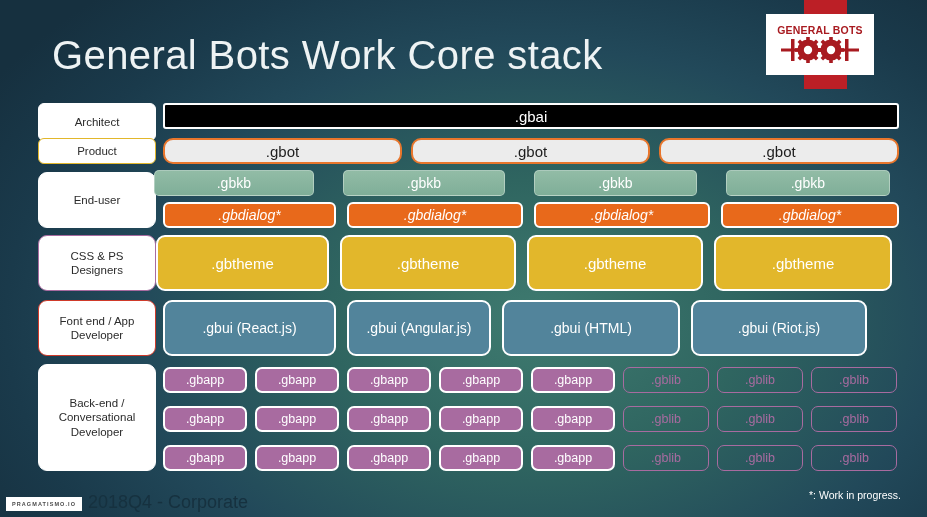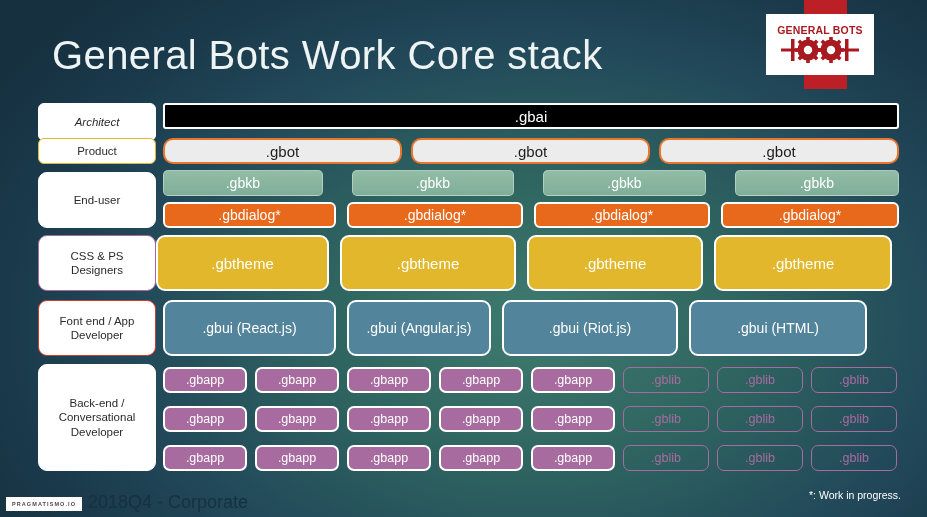--- a/index.html
+++ b/index.html
@@ -154,21 +154,21 @@
             <rect x="-13" y="-1.8" width="4" height="3.6" transform="rotate(45)"></rect>
             <rect x="9" y="-1.8" width="4" height="3.6" transform="rotate(45)"></rect>
           </g>
           <circle cx="0" cy="0" r="4.2" fill="#ffffff"></circle>
         </g>
       </g>
     </svg>
   </div>
 
   <div class="sidebar">
-    <div class="side-box thin" style="top:103px;height:38px;border:1.5px solid #ffffff;font-style:italic;">
+    <div class="side-box thin" style="top:103px;height:38px;border:1.5px solid #ffffff;">
       <span>Architect</span>
     </div>
     <div class="side-box thin" style="top:138px;height:26px;border:1.5px solid #e2b72b;">
       <span>Product</span>
     </div>
     <div class="side-box" style="top:172px;height:56px;border:1.5px solid #ffffff;">
       <span>End-user</span>
     </div>
     <div class="side-box" style="top:235px;height:56px;border:1.5px solid #a86ba0;">
       <span class="ml" style="white-space: pre-line;">CSS &amp; PS
@@ -198,36 +198,36 @@
         <span>.gbot</span>
       </div>
       <div class="cell gbot" style="width:239px;height:26px;">
         <span>.gbot</span>
       </div>
       <div class="cell gbot" style="width:240px;height:26px;">
         <span>.gbot</span>
       </div>
     </div>
 
-    <div class="row" style="left:163px;top:170px;width:736px;height:26px;gap:29px;">
+    <div class="row" style="left:154px;top:170px;width:736px;height:26px;gap:29px;">
       <div class="cell gbkb" style="width:173px;height:26px;">
         <span>.gbkb</span>
       </div>
       <div class="cell gbkb" style="width:176px;height:26px;">
         <span>.gbkb</span>
       </div>
       <div class="cell gbkb" style="width:176px;height:26px;">
         <span>.gbkb</span>
       </div>
       <div class="cell gbkb" style="width:178px;height:26px;">
         <span>.gbkb</span>
       </div>
     </div>
 
-    <div class="row" style="left:163px;top:202px;width:736px;height:26px;gap:11px;">
+    <div class="row" style="left:163px;top:202px;width:736px;height:26px;gap:11px;font-style:italic;">
       <div class="cell gbdialog" style="width:173px;height:26px;">
         <span>.gbdialog*</span>
       </div>
       <div class="cell gbdialog" style="width:176px;height:26px;">
         <span>.gbdialog*</span>
       </div>
       <div class="cell gbdialog" style="width:176px;height:26px;">
         <span>.gbdialog*</span>
       </div>
       <div class="cell gbdialog" style="width:178px;height:26px;">
@@ -250,25 +250,25 @@
       </div>
     </div>
 
     <div class="row" style="left:163px;top:300px;width:736px;height:56px;gap:11px;border-radius:22px;">
       <div class="cell gbui" style="width:173px;height:56px;">
         <span>.gbui (React.js)</span>
       </div>
       <div class="cell gbui" style="width:144px;height:56px;">
         <span>.gbui (Angular.js)</span>
       </div>
+      <div class="cell gbui" style="width:178px;height:56px;">
+        <span>.gbui (HTML)</span>
+      </div>
       <div class="cell gbui" style="width:176px;height:56px;">
         <span>.gbui (Riot.js)</span>
-      </div>
-      <div class="cell gbui" style="width:178px;height:56px;">
-        <span>.gbui (HTML)</span>
       </div>
     </div>
 
     <div class="row" style="left:163px;top:367px;width:736px;height:26px;gap:8px;">
       <div class="cell gbapp" style="width:84px;height:26px;">
           <span>.gbapp</span>
         </div>
       <div class="cell gbapp" style="width:84px;height:26px;">
           <span>.gbapp</span>
         </div>

